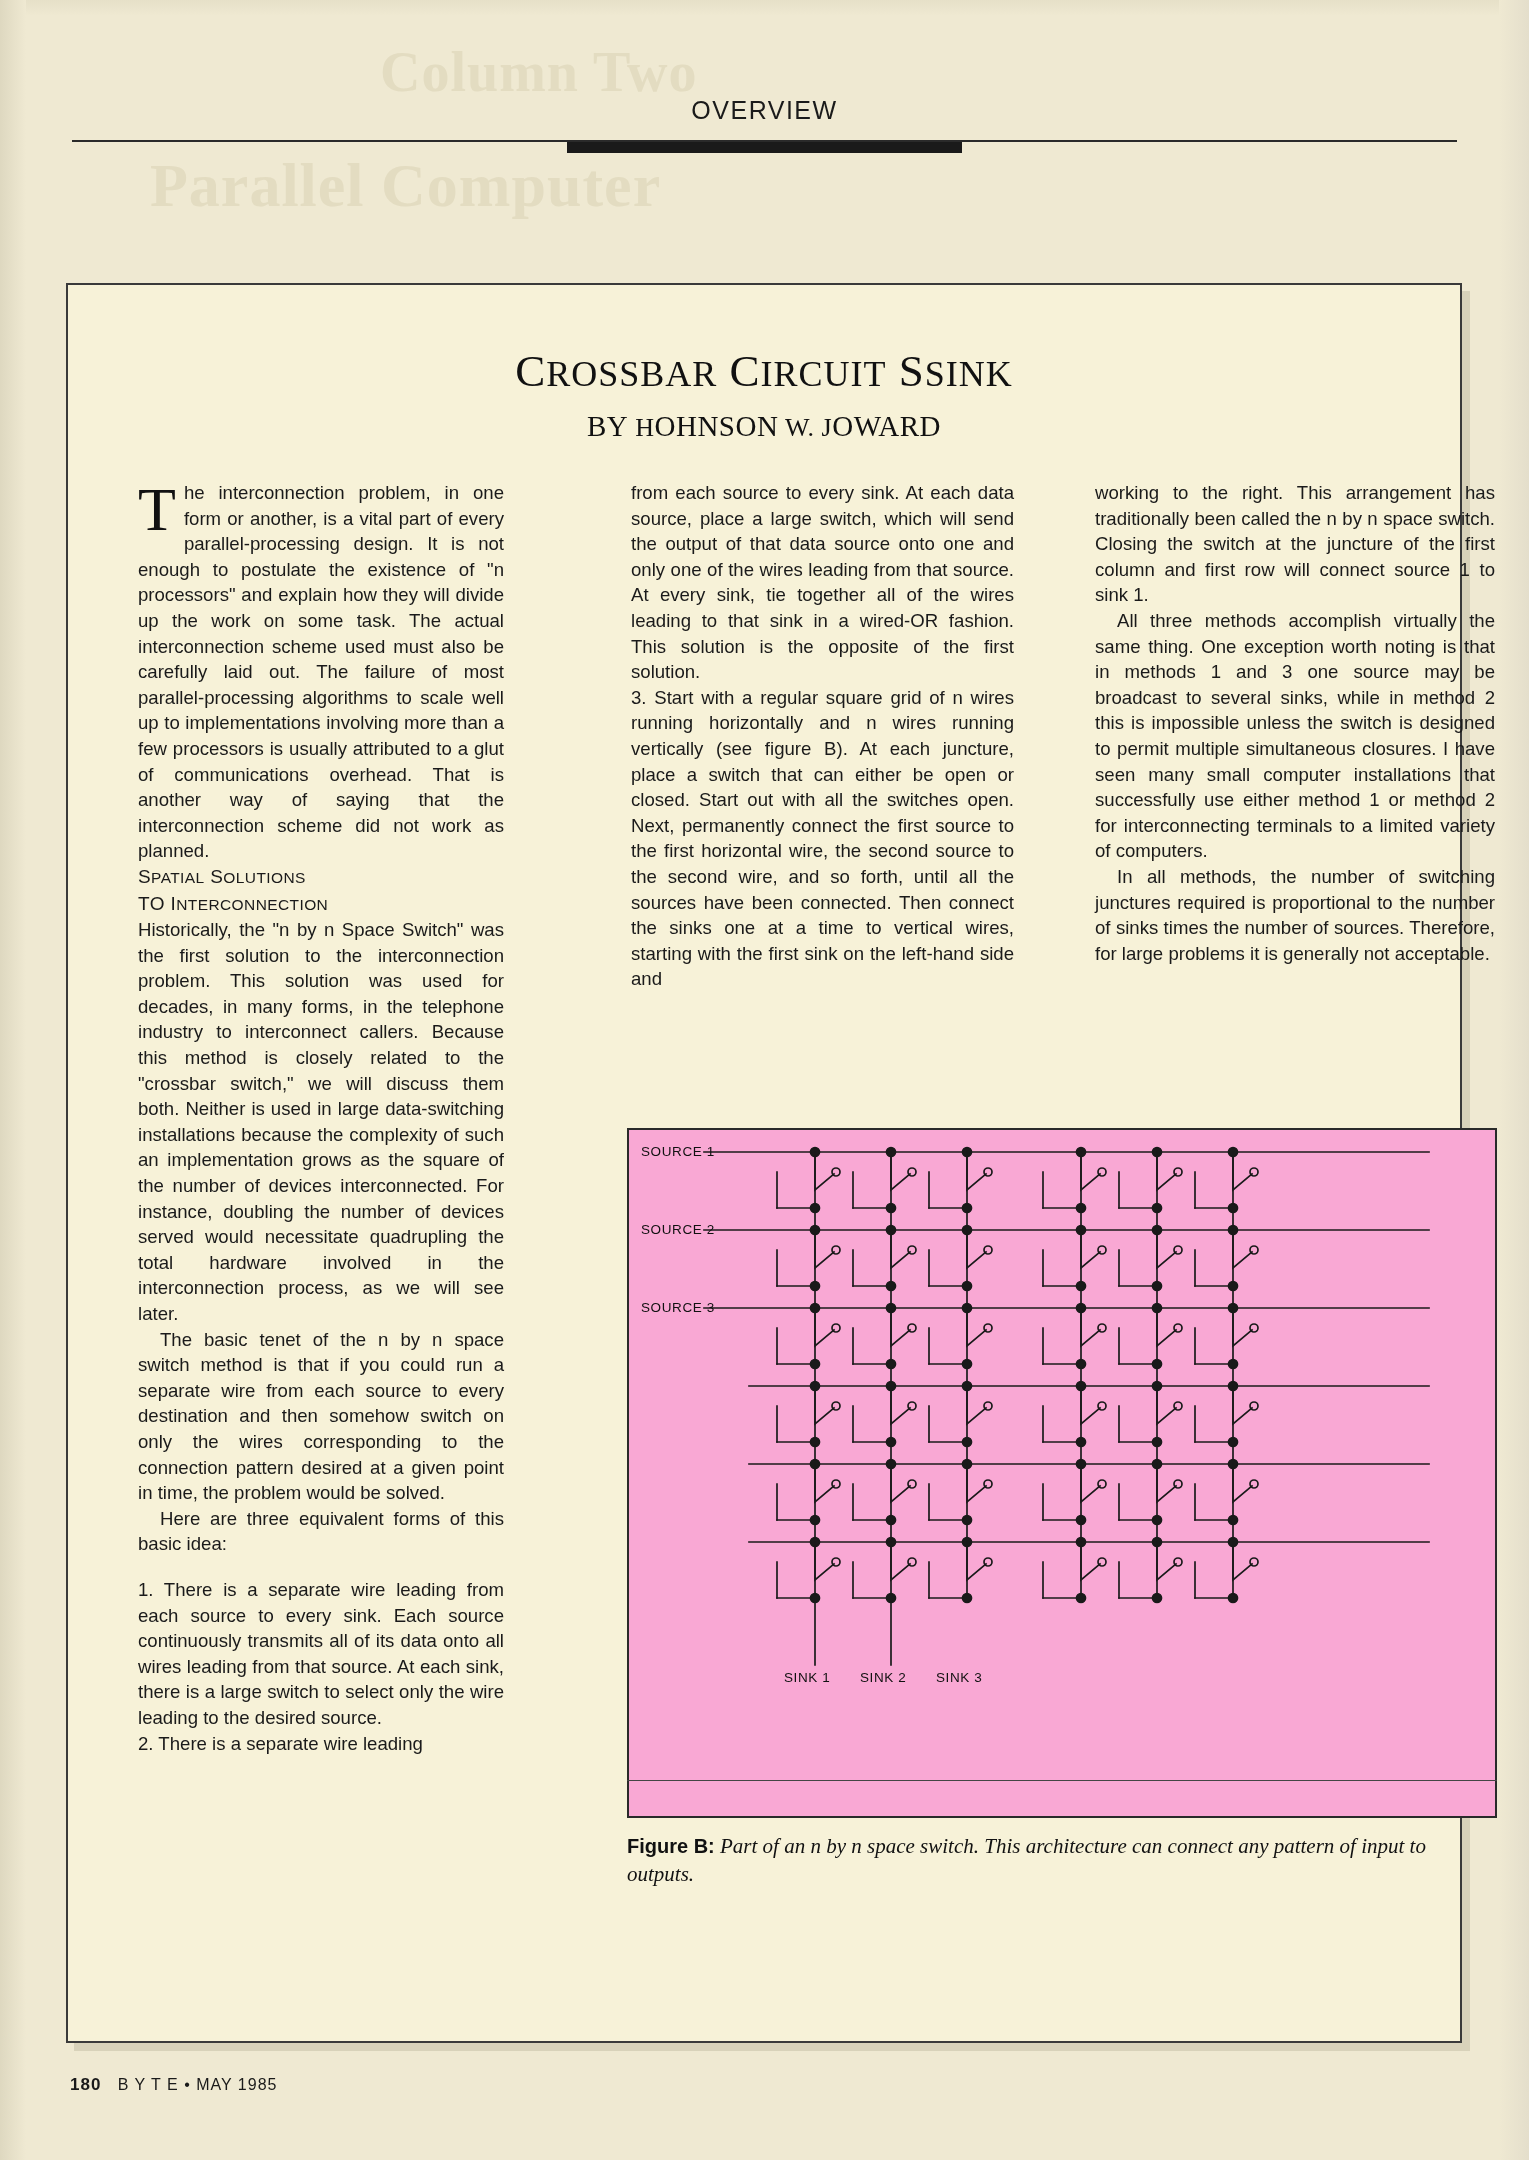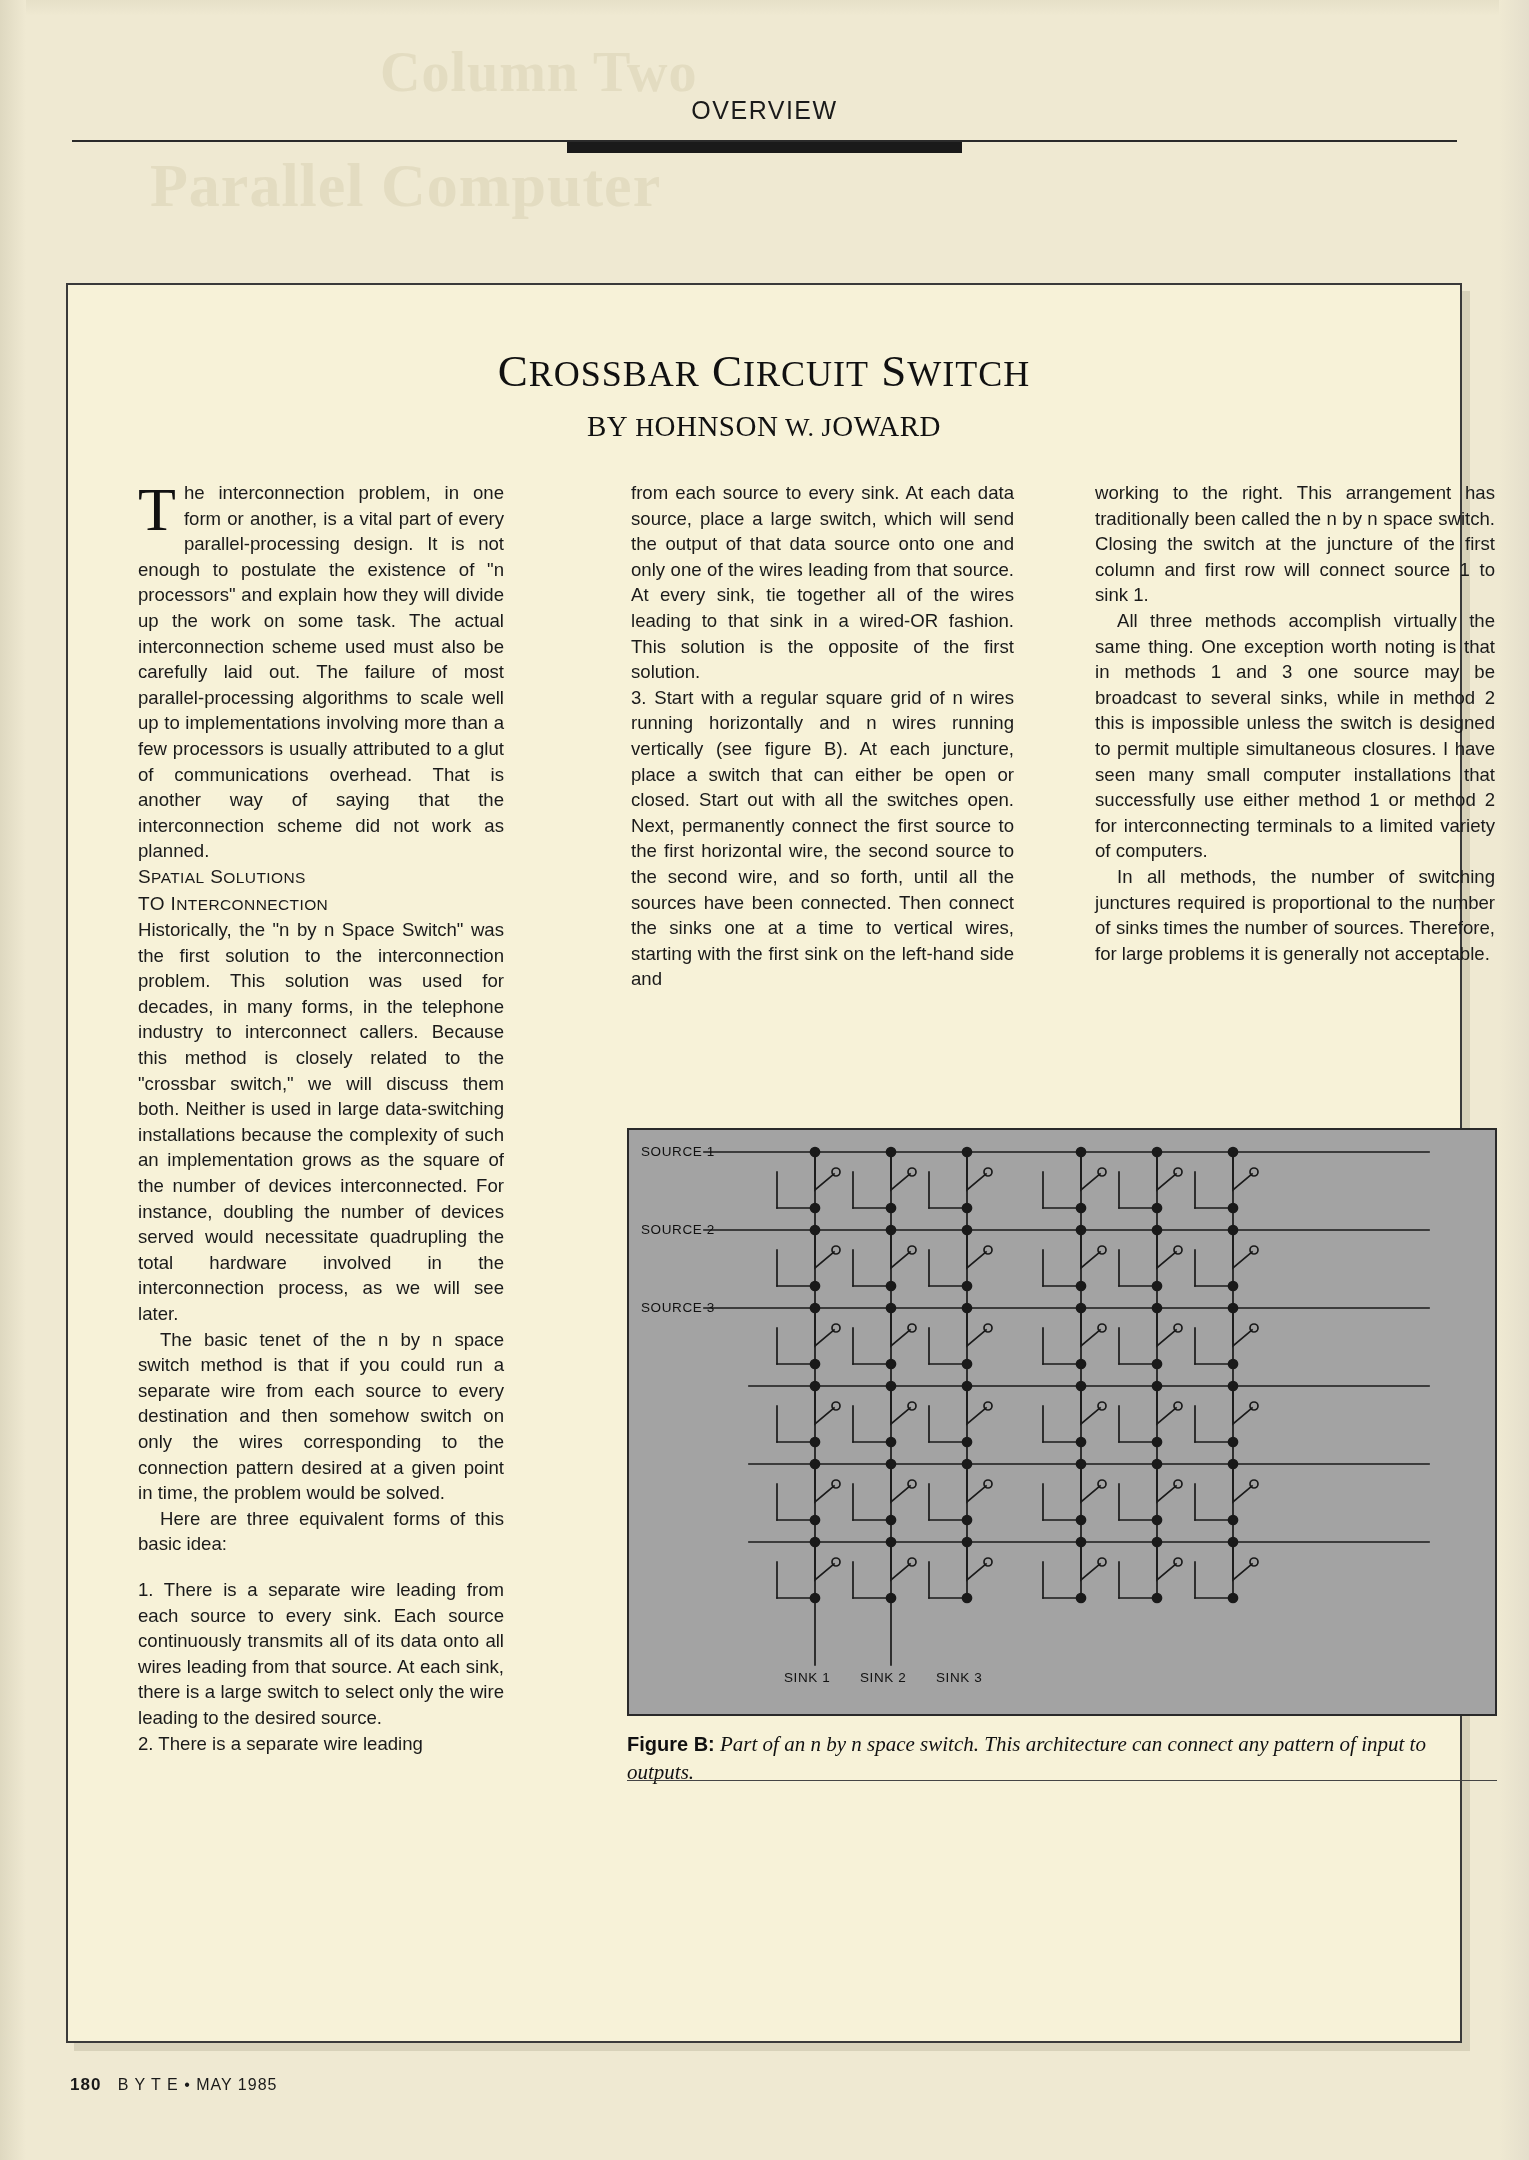--- a/index.html
+++ b/index.html
@@ -138,24 +138,24 @@
 
   figure.fig {
     position: absolute;
     left: 559px;
     top: 843px;
     width: 870px;
     margin: 0;
   }
   .fig-box {
     width: 870px;
-    height: 588px;
+    height: 690px;
     border: 2px solid #2a2a2a;
     box-sizing: border-box;
-    background: #a3a3a3;
+    background: #f9a8d4;
     position: relative;
   }
   .fig-cap {
     margin-top: 14px;
     font-family: "Liberation Serif", serif;
     font-style: italic;
     font-size: 21px;
     line-height: 28px;
     color: #111;
     border-top: 0;
@@ -218,21 +218,21 @@
 
   <div class="overview-head">OVERVIEW</div>
   <div class="rule-thin"></div>
   <div class="rule-thick"></div>
 
   <div class="panel-shadow"></div>
 
   <div class="panel">
 
     <div class="title">
-      <span class="sc-wrap">C<span class="sc">ROSSBAR</span> C<span class="sc">IRCUIT</span> S<span class="sc">WITCH</span></span>
+      <span class="sc-wrap">C<span class="sc">ROSSBAR</span> C<span class="sc">IRCUIT</span> S<span class="sc">SINK</span></span>
     </div>
     <div class="byline">
       <span class="sc">BY</span> H<span class="sc">OHNSON</span> W. J<span class="sc">OWARD</span>
     </div>
 
     <div class="col col1">
       <p><span class="dropcap">T</span><span>he interconnection problem, in one form or another, is a vital part of every parallel-processing design. It is not enough to postulate the existence of "n processors" and explain how they will divide up the work on some task. The actual interconnection scheme used must also be carefully laid out. The failure of most parallel-processing algorithms to scale well up to implementations involving more than a few processors is usually attributed to a glut of communications overhead. That is another way of saying that the interconnection scheme did not work as planned.</span></p>
       <div class="sect-head">
         <div>S<span class="sc">PATIAL</span> S<span class="sc">OLUTIONS</span></div>
         <div>TO I<span class="sc">NTERCONNECTION</span></div>

